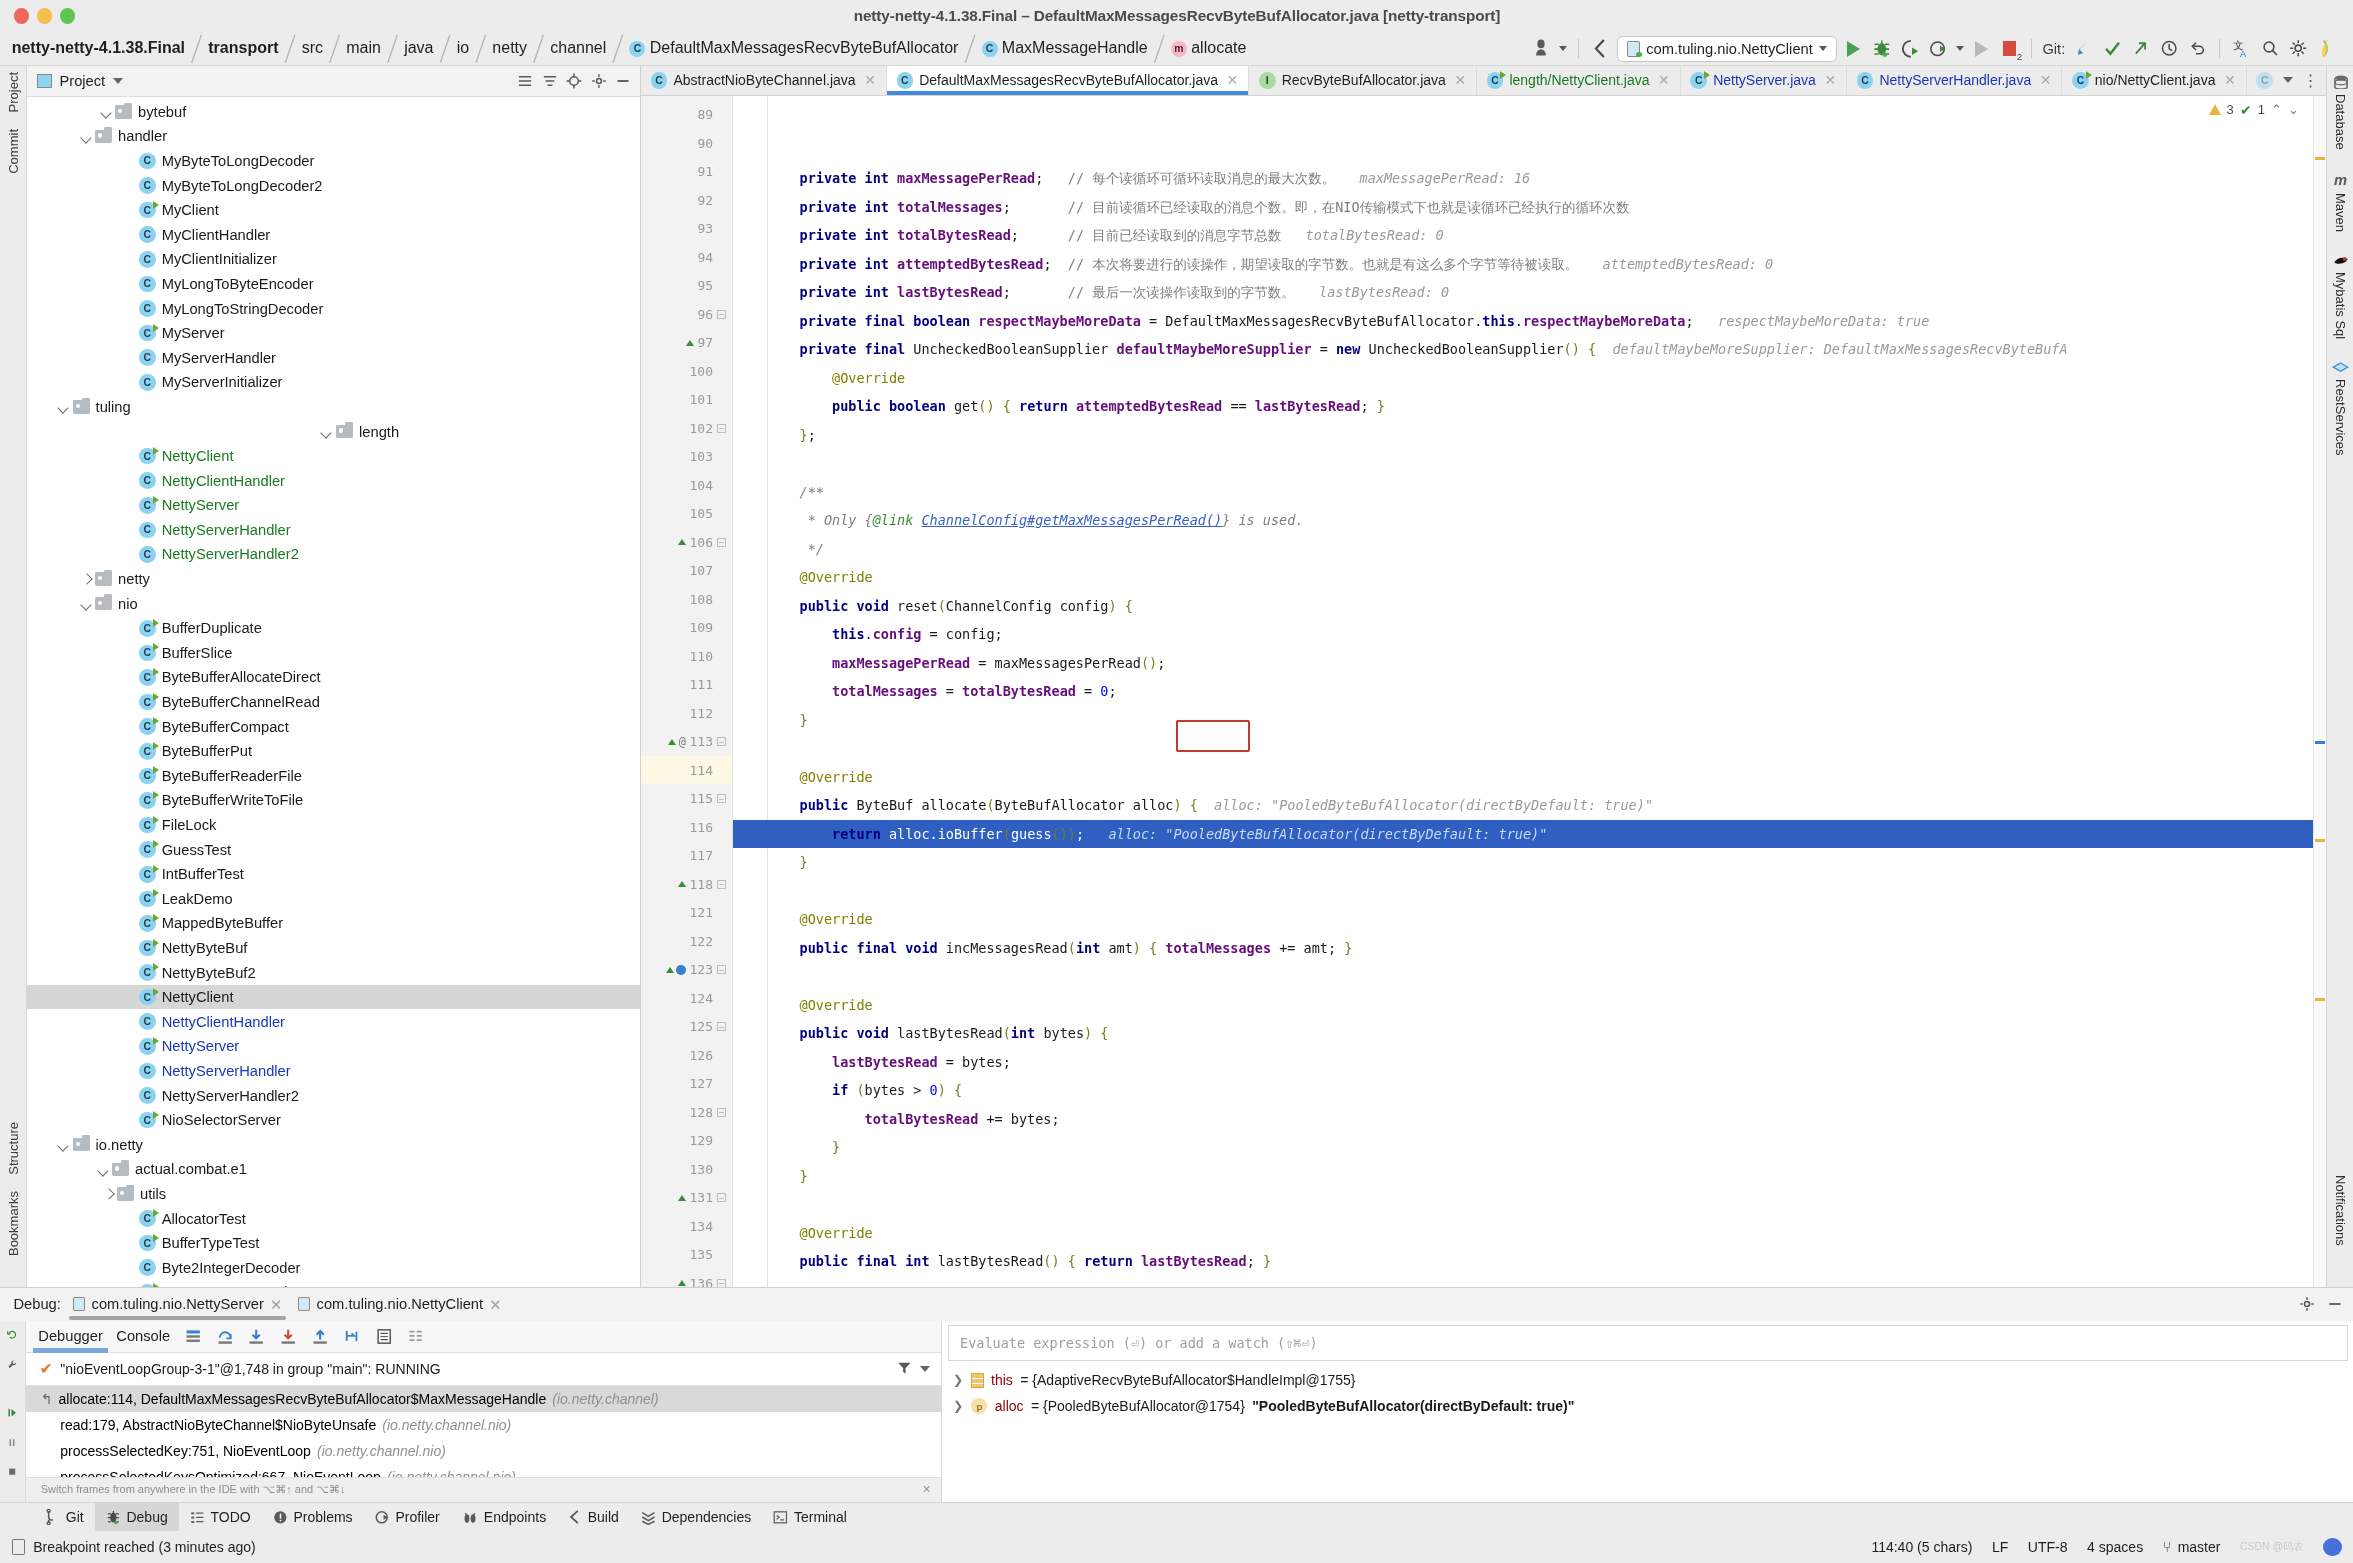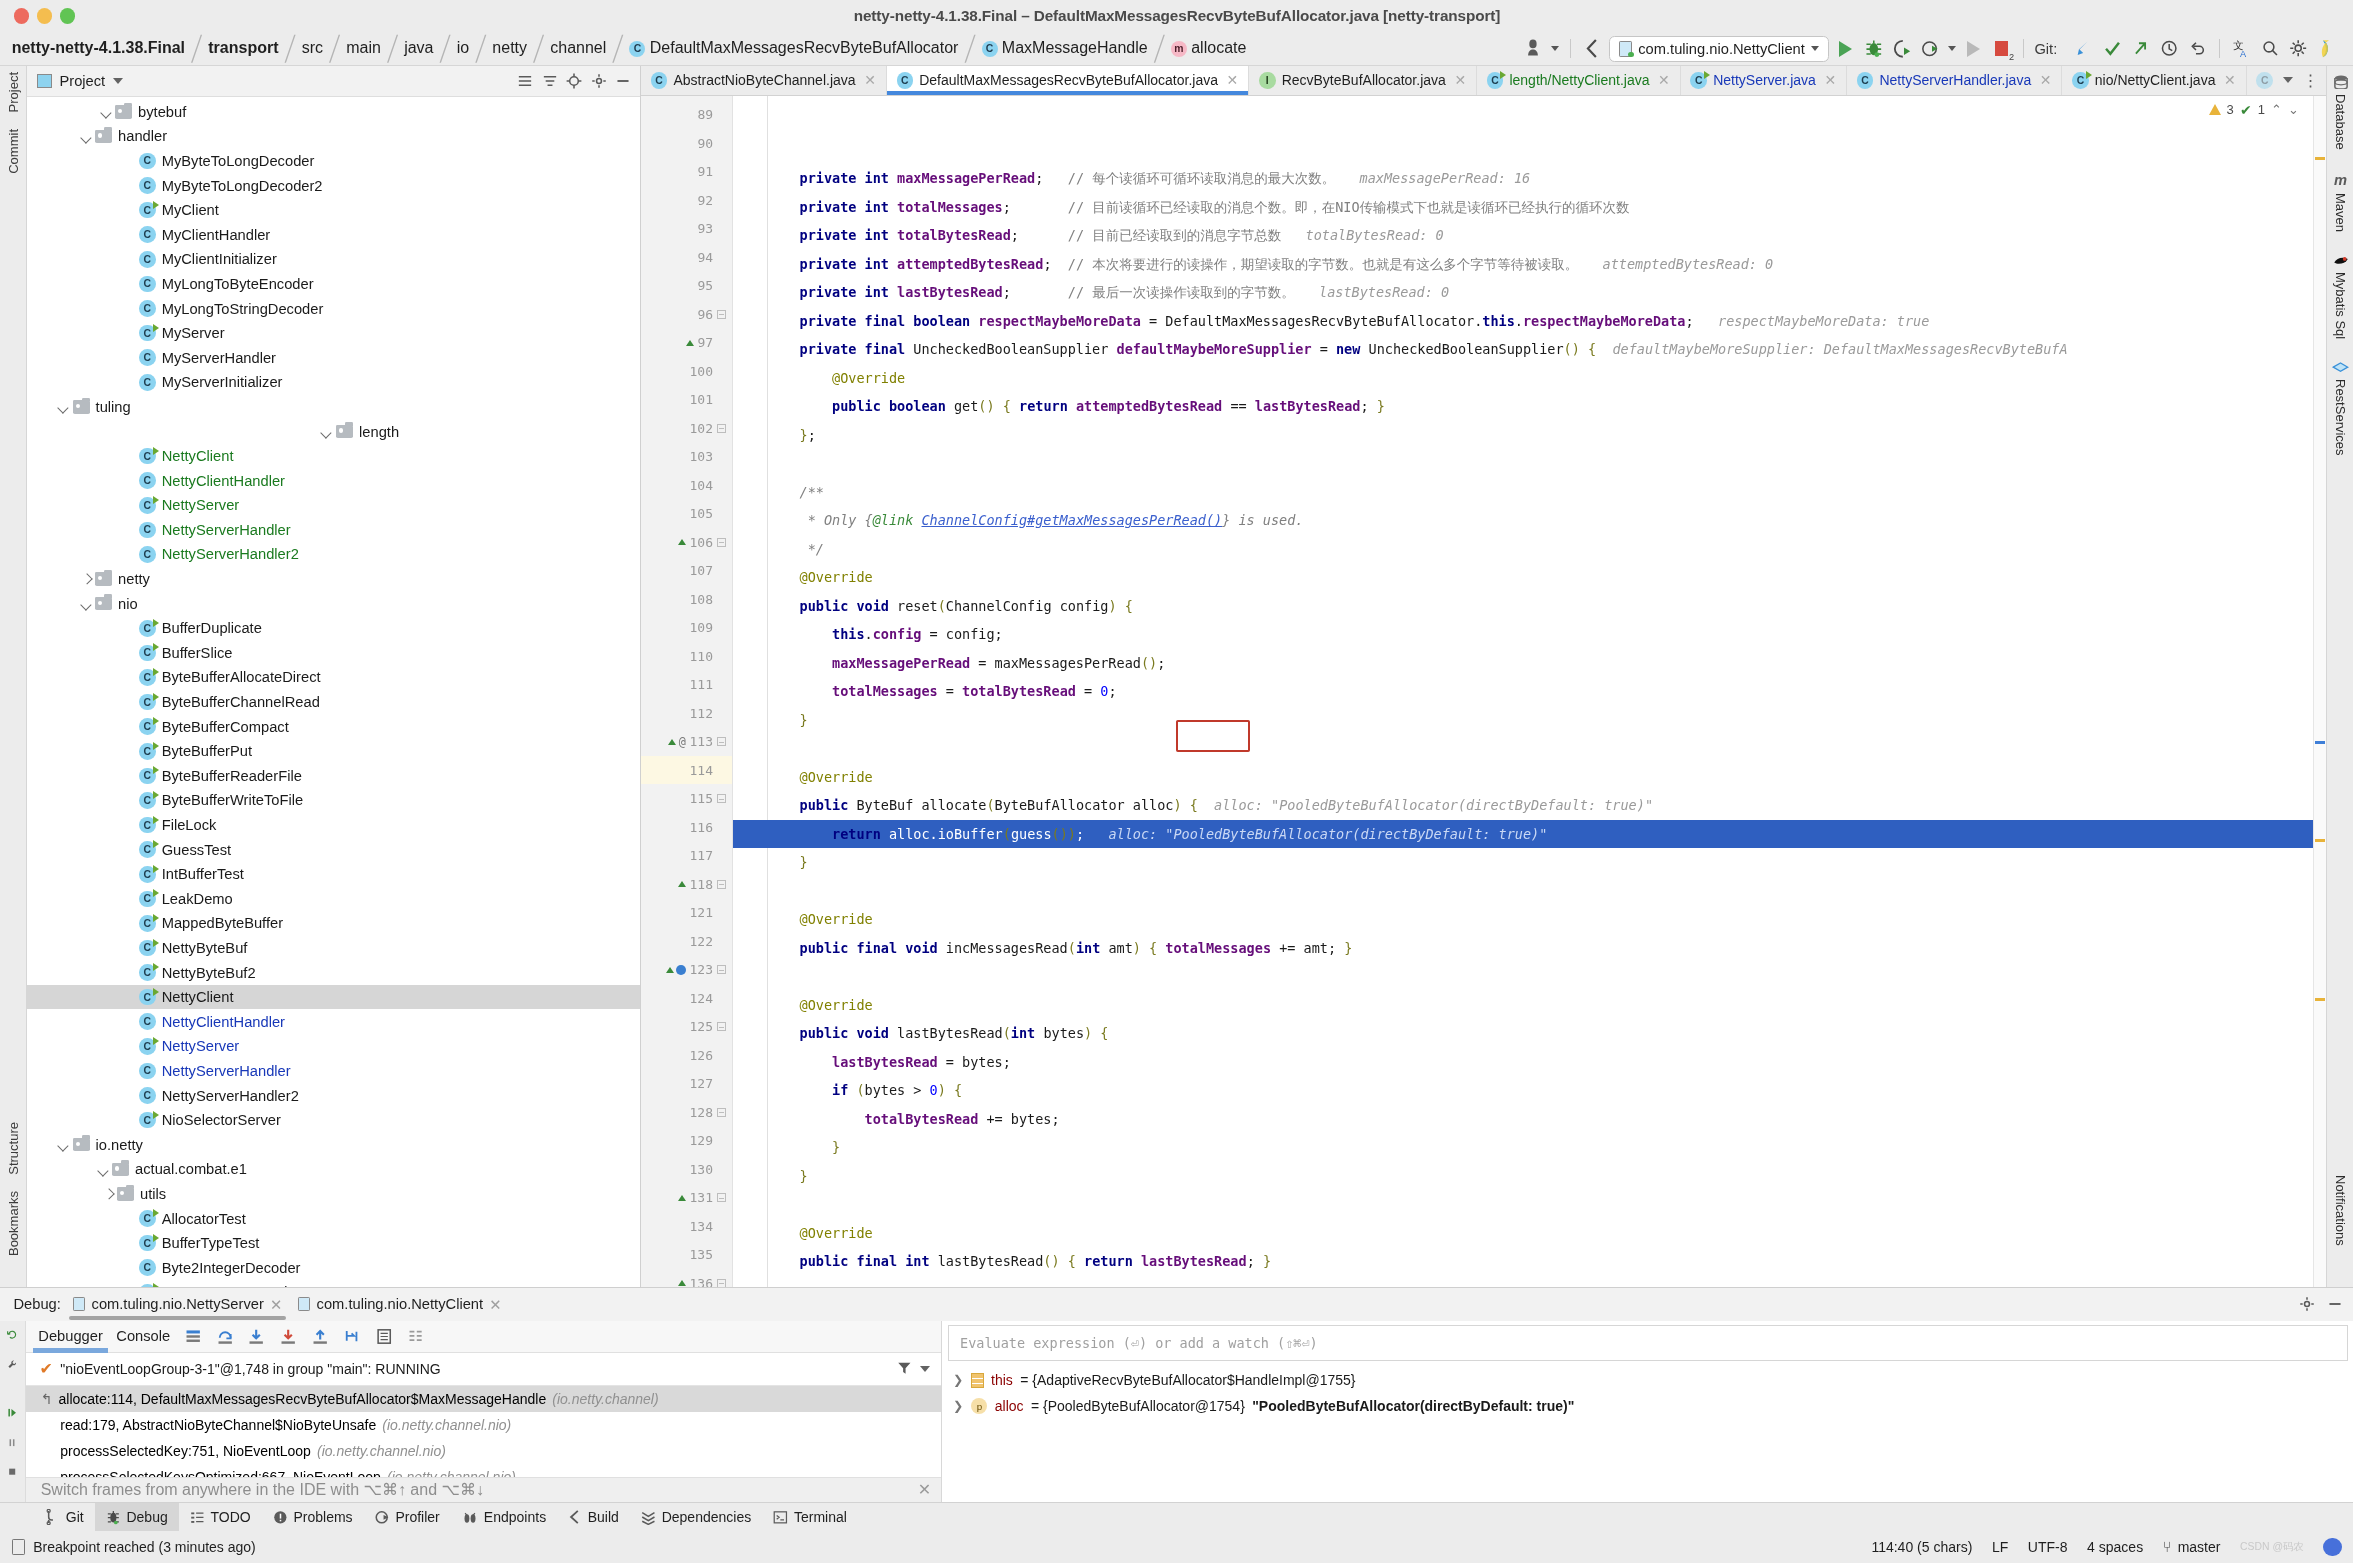--- a/index.html
+++ b/index.html
@@ -56,21 +56,21 @@
     background: #fff; border: 0.6px solid #c6c6c6; border-radius: 5.5px;
     height: 26px; padding: 0 8.6px; font-size: 14.7px; color: #1f1f1f;
   }
   .runcfg .mini-app { width: 13.5px; height: 16px; background: #cfe9f7; border: 1.2px solid #8a8a8a; border-radius: 1.2px; position: relative; }
   .runcfg .mini-app::after { content:''; position:absolute; right:-2.5px; bottom:-1.8px; width:5.5px; height:5.5px; border-radius:50%; background:#4caf50; }
   .caret { width: 0; height: 0; border-left: 4.9px solid transparent; border-right: 4.9px solid transparent; border-top: 5.5px solid #555; }
   .tri-run { width: 0; height: 0; border-top: 8px solid transparent; border-bottom: 8px solid transparent; border-left: 13px solid #4aa355; }
   .tri-run.gray { border-left-color: #b9b9b9; }
   .stop-sq { width: 13px; height: 15.3px; background: #d64a3f; position: relative; }
   .stop-sq .num { position: absolute; right: -6.1px; bottom: -5.5px; font-size: 9.2px; color: #444; }
-  .gitlabel { font-size: 14.7px; color: #3c3c3c; margin-right: 9px; }
+  .gitlabel { font-size: 14.7px; color: #3c3c3c; margin-right: 1px; }
 
   
   .main { flex: 1; display: flex; min-height: 0; }
 
   
   .leftrail {
     width: 27px; background: #ececec; border-right: 0.6px solid #d6d6d6;
     display: flex; flex-direction: column; align-items: center; padding-top: 6.1px; gap: 16px;
   }
   .vlabel { writing-mode: vertical-rl; transform: rotate(180deg); font-size: 13px; color: #3c3c3c; white-space: nowrap; }
@@ -206,21 +206,21 @@
   .dbg-left { flex: 1; display: flex; flex-direction: column; min-width: 0; background: #f7f7f7; border-right: 0.6px solid #d8d8d8; }
   .dbg-toolbar { height: 32px; flex: 0 0 32px; display: flex; align-items: center; gap: 13.5px; padding-left: 12.3px; border-bottom: 0.6px solid #e0e0e0; }
   .dbg-toolbar .t { font-size: 14.7px; color: #1f1f1f; position: relative; }
   .dbg-toolbar .t.active::after { content:''; position:absolute; left:-4.9px; right:-4.9px; bottom:-8.6px; height:4.3px; background:#7aa8dd; }
   .thread-row { height: 33px; display: flex; align-items: center; gap: 7.4px; padding-left: 13.5px; font-size: 14px; color: #1a1a1a; border-bottom: 0.6px solid #e4e4e4; background:#fff; }
   .thread-row .filt { margin-left: auto; display: flex; align-items: center; gap: 8.6px; padding-right: 11px; }
   .frames { flex: 1; overflow: hidden; background: #fff; font-size: 14px; }
   .frame { height: 26px; display: flex; align-items: center; gap: 6.1px; padding-left: 14.7px; white-space: nowrap; }
   .frame.sel { background: #d9d9d9; }
   .frame .pkg { color: #909090; font-style: italic; }
-  .hintbar { height: 24.6px; flex: 0 0 24.6px; background: #efefef; display: flex; align-items: center; padding-left: 14.7px; font-size: 16px; color: #8d8d8d; border-top: 0.6px solid #e0e0e0; }
+  .hintbar { height: 24.6px; flex: 0 0 24.6px; background: #efefef; display: flex; align-items: center; padding-left: 14.7px; font-size: 11px; color: #8d8d8d; border-top: 0.6px solid #e0e0e0; }
   .hintbar .x { margin-left: auto; padding-right: 9.8px; color: #9a9a9a; }
   .dbg-right { width: 1412px; flex: 0 0 1412px; display: flex; flex-direction: column; background: #fff; }
   .evalbox { height: 36px; flex: 0 0 36px; border: 0.6px solid #d6d6d6; margin: 4.9px 6.1px 0 6.1px; display: flex; align-items: center; padding-left: 11px; font-family: "DejaVu Sans Mono", monospace; font-size: 13.5px; color: #a0a0a0; background:#fff; }
   .vars { flex: 1; padding-top: 6.1px; font-size: 14px; }
   .var { height: 26px; display: flex; align-items: center; gap: 7.4px; padding-left: 11px; white-space: nowrap; }
   .vchev { color: #777; font-size: 12.3px; width: 11px; }
   .vicon-this { width: 12.3px; height: 14.7px; background: repeating-linear-gradient(#f0c36d 0 3.7px, #fff 3.7px 4.9px); border: 0.6px solid #d8a83d; }
   .vicon-p { width: 16px; height: 16px; border-radius: 50%; background: #f6dfa8; color:#6a5008; font-size: 9.8px; display:flex; align-items:center; justify-content:center; }
   .vname { color: #8b0000; }
   .vval { color: #1a1a1a; }

